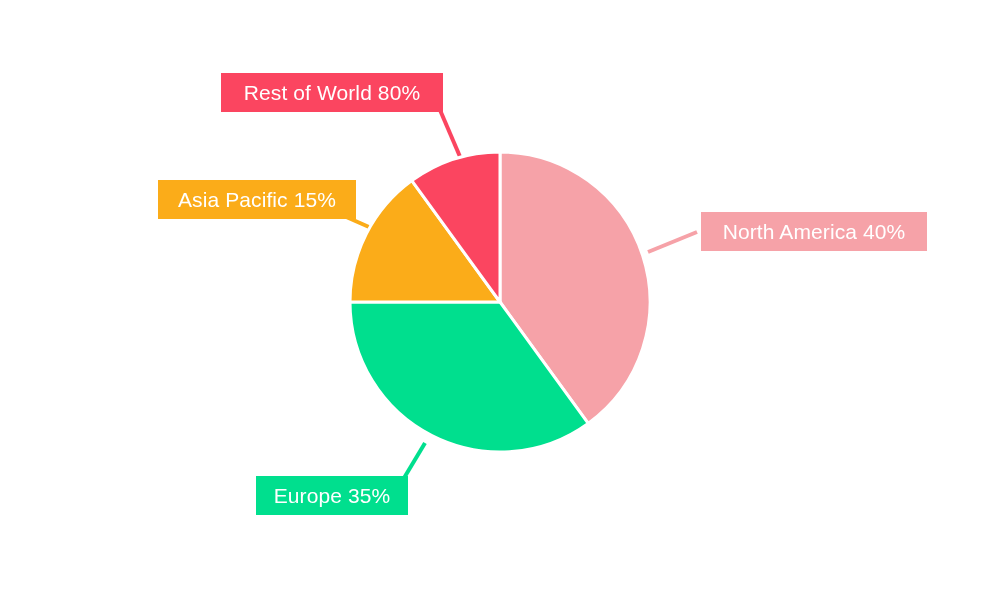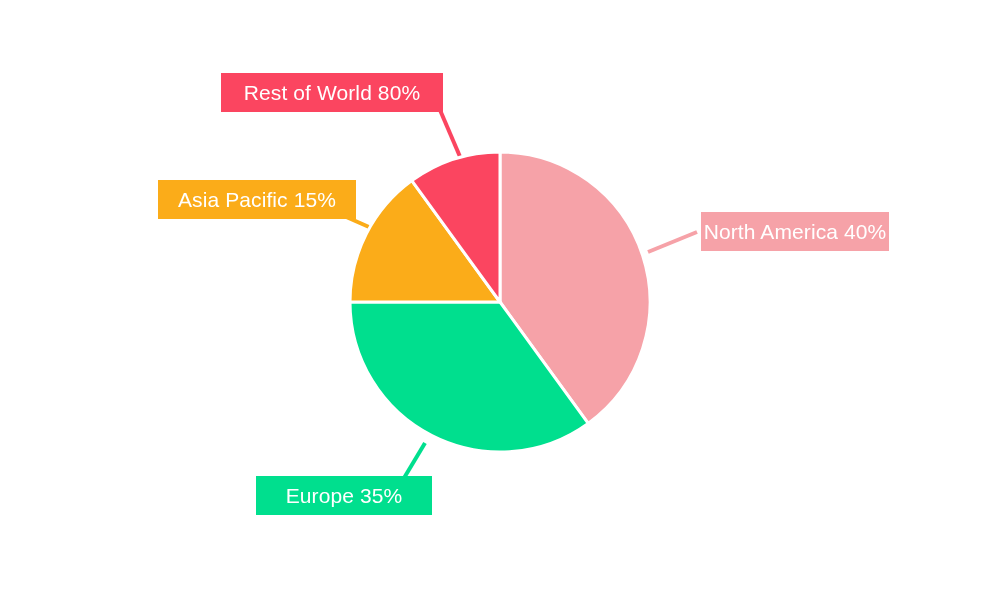--- a/index.html
+++ b/index.html
@@ -58,18 +58,18 @@
         <line x1="440" y1="110" x2="464" y2="166" stroke="#FB4560" stroke-width="4"></line>
       </g>
     <g id="pie-slices">
         <path d="M 500 302 L 500 152 A 150 150 0 0 1 588.167787843871 423.3525491562421 Z" fill="#F6A2A8" stroke="#FFFFFF" stroke-width="3" stroke-linejoin="round"></path>
         <path d="M 500 302 L 588.167787843871 423.3525491562421 A 150 150 0 0 1 350 302 Z" fill="#00DF8E" stroke="#FFFFFF" stroke-width="3" stroke-linejoin="round"></path>
         <path d="M 500 302 L 350 302 A 150 150 0 0 1 411.832212156129 180.6474508437579 Z" fill="#FBAC19" stroke="#FFFFFF" stroke-width="3" stroke-linejoin="round"></path>
         <path d="M 500 302 L 411.832212156129 180.6474508437579 A 150 150 0 0 1 500 152 Z" fill="#FB4560" stroke="#FFFFFF" stroke-width="3" stroke-linejoin="round"></path>
       </g>
   </svg>
 
-  <div class="slice-label" style="left: 701px; top: 212px; width: 188px; background: rgb(246, 162, 168); color: rgb(255, 255, 255); text-align: right;">North America 40%</div>
-  <div class="slice-label" style="left: 256px; top: 476px; width: 176px; background: rgb(0, 223, 142); color: rgb(255, 255, 255);">Europe 35%</div>
+  <div class="slice-label" style="left: 701px; top: 212px; width: 226px; background: rgb(246, 162, 168); color: rgb(255, 255, 255); text-align: right;">North America 40%</div>
+  <div class="slice-label" style="left: 256px; top: 476px; width: 152px; background: rgb(0, 223, 142); color: rgb(255, 255, 255);">Europe 35%</div>
   <div class="slice-label" style="left: 114px; top: 180px; width: 198px; background: rgb(251, 172, 25); color: rgb(255, 255, 255); margin-left: 44px;">Asia Pacific 15%</div>
   <div class="slice-label" style="left: 221px; top: 73px; width: 222px; background: rgb(251, 69, 96); color: rgb(255, 255, 255);">Rest of World 80%</div>
 
 </div>
 
 </body></html>

